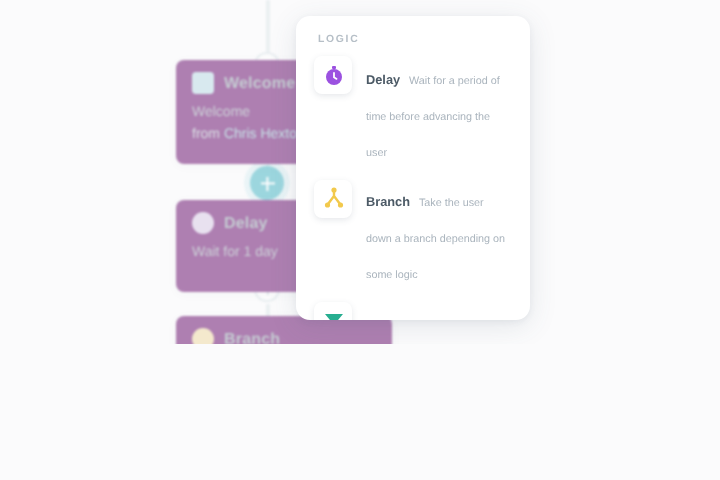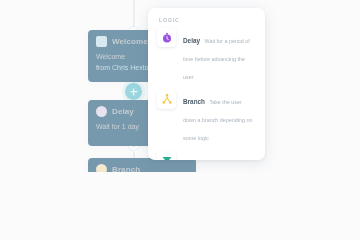--- a/index.html
+++ b/index.html
@@ -84,21 +84,21 @@
     left: 50%;
     top: 50%;
     background: #ffffff;
     transform: translate(-50%, -50%);
   }
   .add-btn::before { width: 7px;   height: 1.6px; }
   .add-btn::after  { width: 1.6px; height: 7px;   }
 
   .bg-card {
     position: absolute;
-    background: #0c4a6e;
+    background: #701a75;
     border-radius: 4px;
     box-shadow: 0 1px 6px rgba(60,80,100,0.07);
   }
   .card-welcome { left: 88px; top: 30px;  width: 108px; height: 52px; }
   .card-delay   { left: 88px; top: 100px; width: 108px; height: 46px; }
   .card-branch  { left: 88px; top: 158px; width: 108px; height: 30px; }
 
   .card-head {
     display: flex;
     align-items: center;

